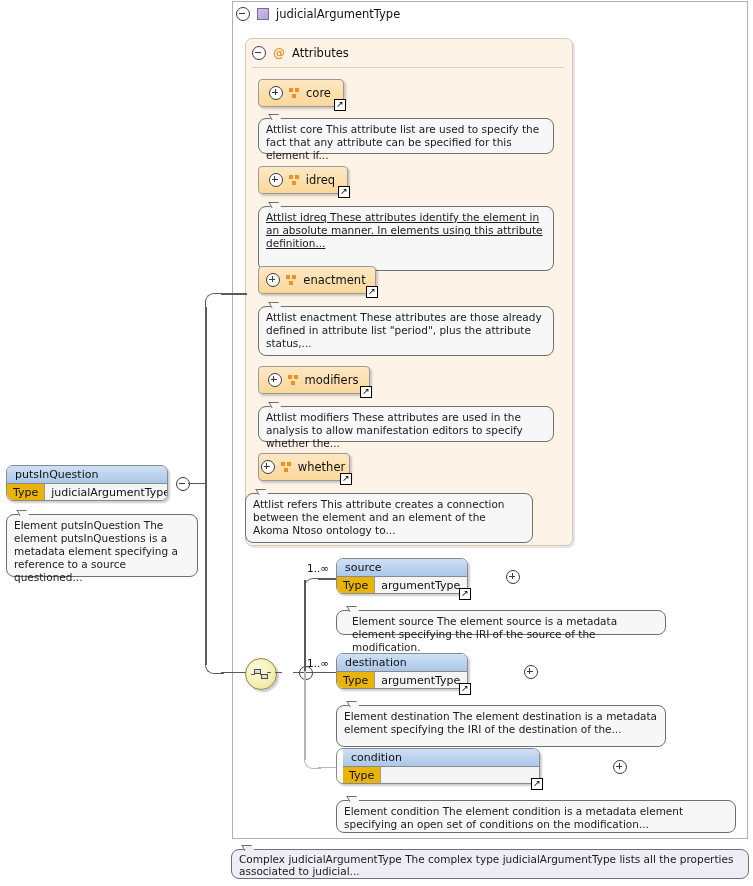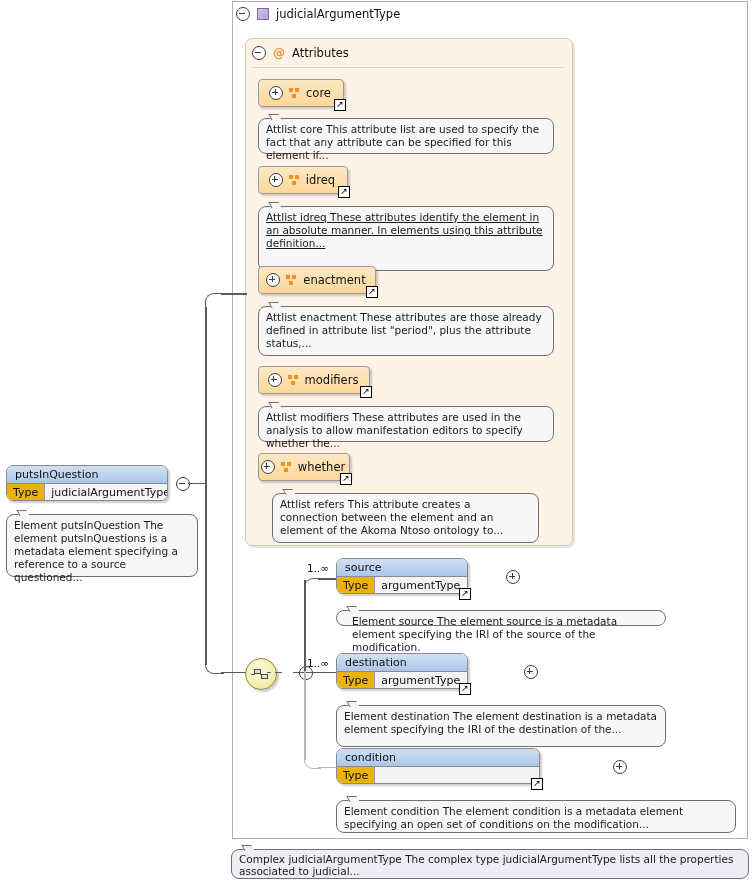--- a/index.html
+++ b/index.html
@@ -273,21 +273,21 @@
   <span class="agglyph">
       <i></i>
       <i></i>
       <i></i>
     </span>
   <span class="name">whether</span>
   <span class="extref" style="right:-3px;bottom:-5px;">
       <span>↗</span>
     </span>
 </div>
-<div class="abs bubble" style="left:272px;top:493px;width:267px;height:50px;">Attlist refers This attribute creates a connection between the element and an element of the Akoma Ntoso ontology to...</div>
+<div class="abs bubble" style="left:245px;top:493px;width:288px;height:50px;">Attlist refers This attribute creates a connection between the element and an element of the Akoma Ntoso ontology to...</div>
 
 
 <div class="abs elbox" style="left:6px;top:465px;width:162px;height:36px;">
   <div class="hdr">putsInQuestion</div>
   <div class="row">
     <div class="k">Type</div>
     <div class="v">judicialArgumentType</div>
   </div>
 </div>
 <div class="abs bubble" style="left:6px;top:514px;width:192px;height:63px;">Element putsInQuestion The element putsInQuestions is a metadata element specifying a reference to a source questioned...</div>
@@ -337,39 +337,39 @@
   <div class="hdr">source</div>
   <div class="row">
     <div class="k">Type</div>
     <div class="v">argumentType</div>
   </div>
 </div>
 <span class="abs extref" style="left:459px;top:588px;">
     <span>↗</span>
   </span>
 <span class="abs toggle plus" style="left:471px;top:570px;"></span>
-<div class="abs bubble" style="left:336px;top:610px;width:330px;height:16px;padding-left:15px;">Element source The element source is a metadata element specifying the IRI of the source of the modification.</div>
+<div class="abs bubble" style="left:336px;top:610px;width:330px;height:25px;padding-left:15px;">Element source The element source is a metadata element specifying the IRI of the source of the modification.</div>
 
 
 <span class="abs card-occ" style="left:307px;top:657px;">1..∞</span>
 <div class="abs elbox" style="left:336px;top:653px;width:132px;height:36px;">
   <div class="hdr">destination</div>
   <div class="row">
     <div class="k">Type</div>
     <div class="v">argumentType</div>
   </div>
 </div>
 <span class="abs extref" style="left:459px;top:683px;">
     <span>↗</span>
   </span>
 <span class="abs toggle plus" style="left:471px;top:665px;"></span>
 <div class="abs bubble" style="left:336px;top:705px;width:330px;height:42px;">Element destination The element destination is a metadata element specifying the IRI of the destination of the...</div>
 
 
-<div class="abs elbox" style="left:336px;top:748px;width:204px;height:36px;">
+<div class="abs elbox" style="left:336px;top:748px;width:204px;height:36px;padding-left:6px;">
   <div class="hdr">condition</div>
   <div class="row">
     <div class="k">Type</div>
   </div>
 </div>
 <span class="abs extref" style="left:531px;top:778px;">
     <span>↗</span>
   </span>
 <span class="abs toggle plus" style="left:543px;top:760px;"></span>
 <div class="abs bubble" style="left:336px;top:800px;width:400px;height:33px;">Element condition The element condition is a metadata element specifying an open set of conditions on the modification...</div>

